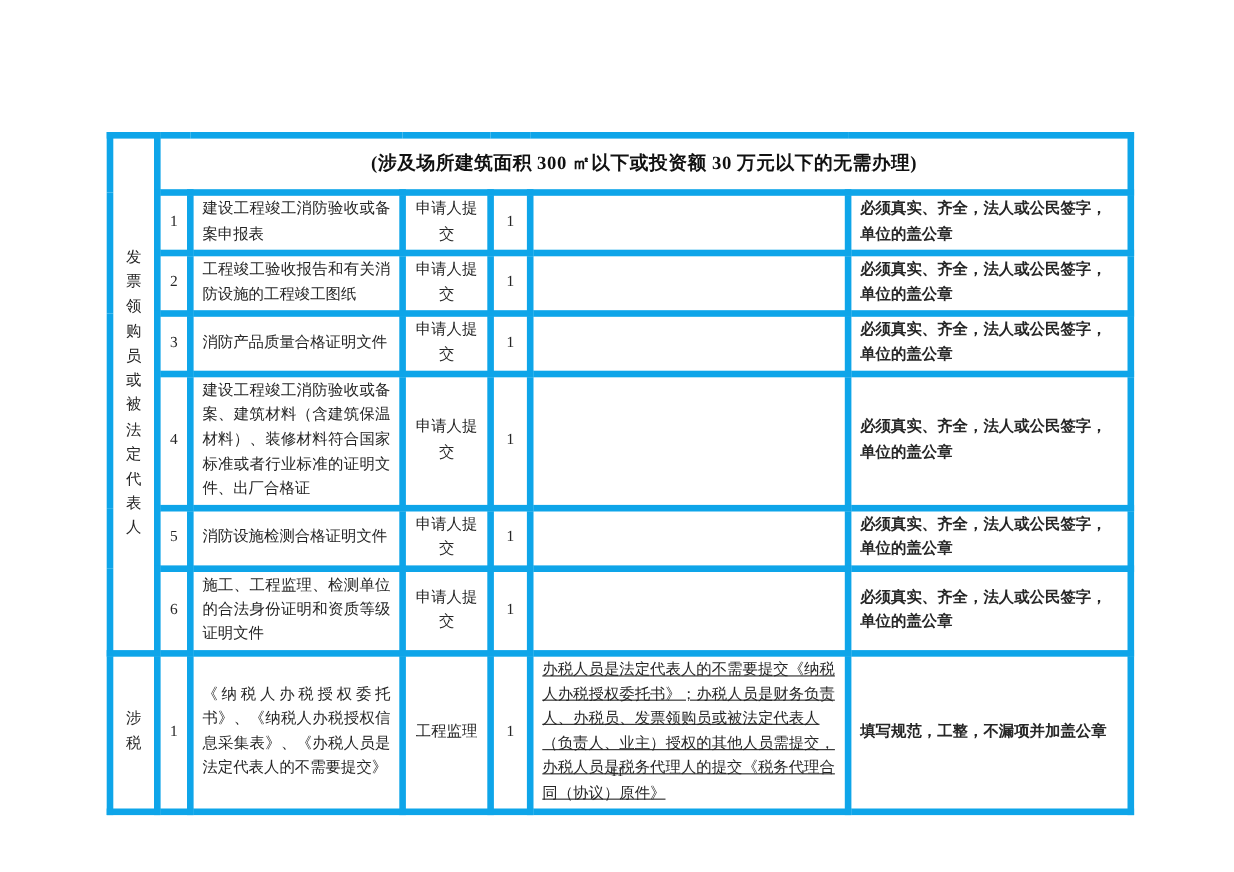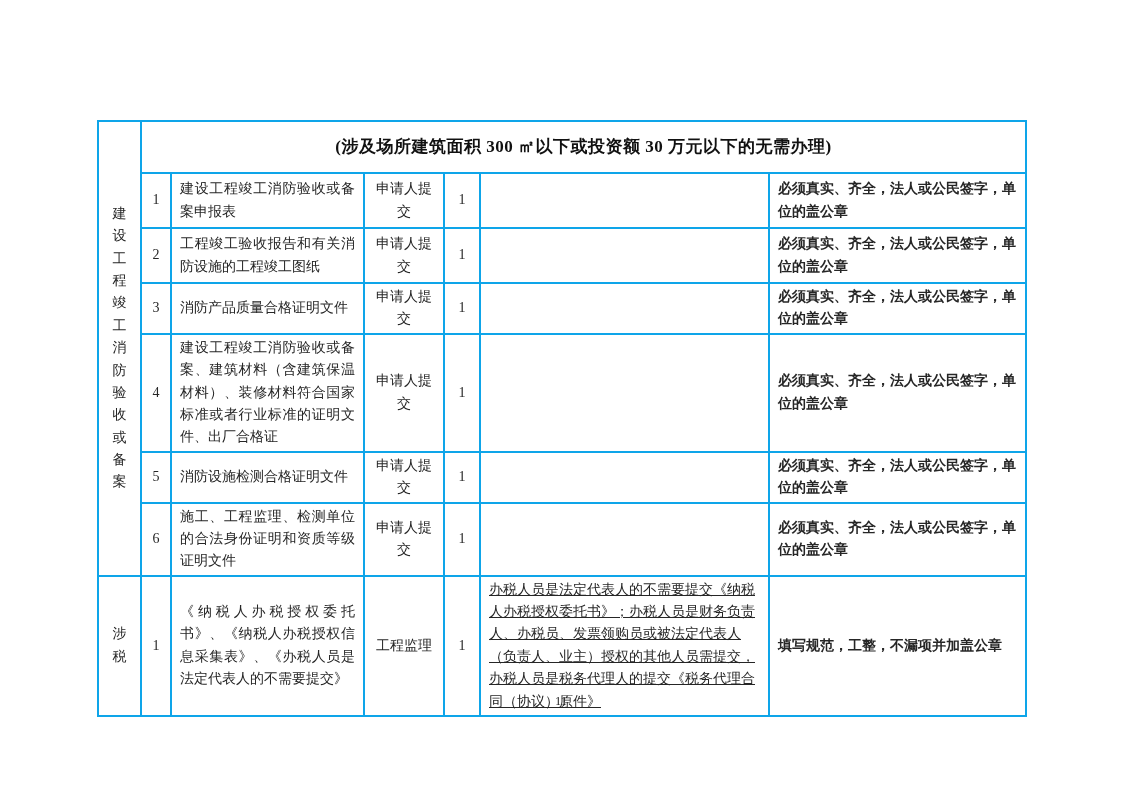--- a/index.html
+++ b/index.html
@@ -19,21 +19,21 @@
   table.doc-table {
     position: absolute;
     left: 97px;
     top: 120px;
     width: 928px;
     border-collapse: collapse;
     table-layout: fixed;
     font-size: 14px;
   }
   table.doc-table td {
-    border: 2px solid #0ea5e9;
+    border: 6px solid #0ea5e9;
     padding: 2px 8px;
     line-height: 1.6;
     vertical-align: middle;
     overflow: hidden;
     word-break: break-all;
   }
   td.hdr {
     text-align: center;
     font-weight: bold;
     font-size: 17px;
@@ -92,21 +92,21 @@
       <col style="width:43px">
       <col style="width:30px">
       <col style="width:193px">
       <col style="width:80px">
       <col style="width:36px">
       <col style="width:289px">
       <col style="width:257px">
     </colgroup>
     <tbody>
       <tr style="height:52px">
-        <td class="cat" rowspan="7">建设工程竣工消防验收或备案</td>
+        <td class="cat" rowspan="7">发票领购员或被法定代表人</td>
         <td class="hdr" colspan="6">(涉及场所建筑面积 300 ㎡以下或投资额 30 万元以下的无需办理)</td>
       </tr>
       <tr style="height:55px">
         <td class="num">1</td>
         <td class="item">建设工程竣工消防验收或备案申报表</td>
         <td class="submitter">申请人提交</td>
         <td class="copies">1</td>
         <td class="note"></td>
         <td class="req">必须真实、齐全，法人或公民签字，单位的盖公章</td>
       </tr>

